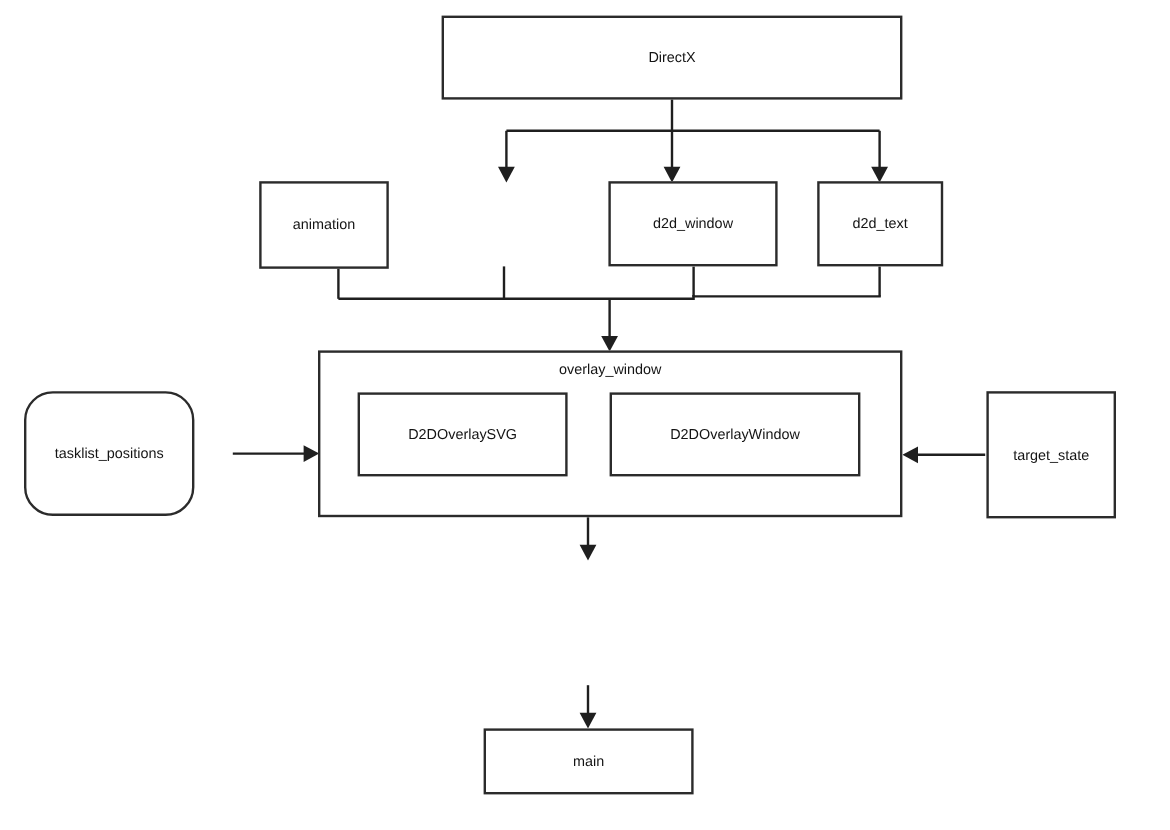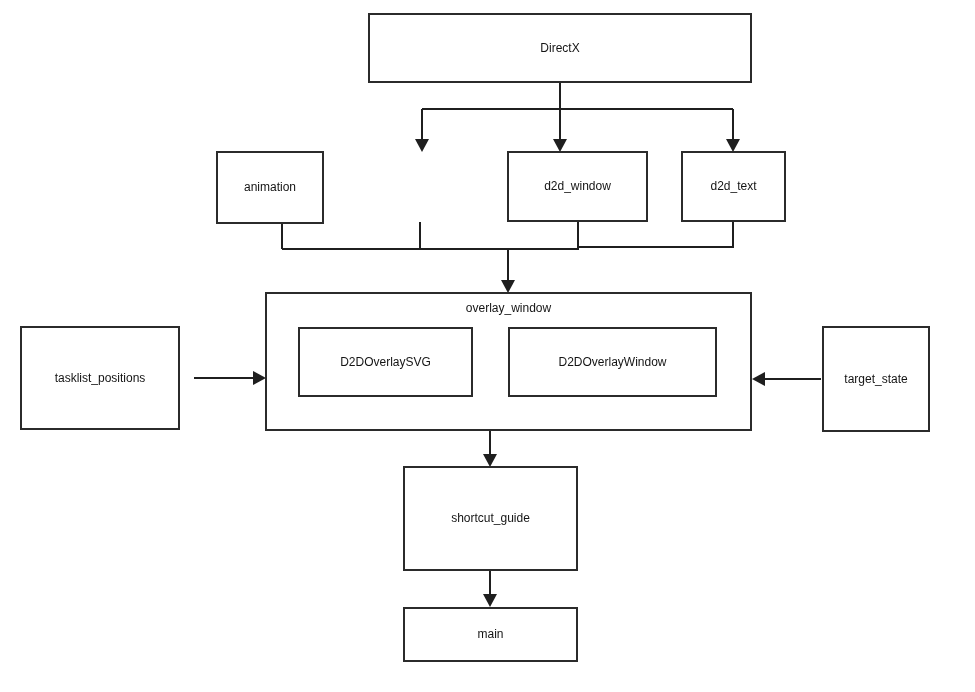--- a/index.html
+++ b/index.html
@@ -117,29 +117,26 @@
   </div>
 
   <div class="node" style="left:298px; top:327px; width:175px; height:70px;">
     <span class="lbl">D2DOverlaySVG</span>
   </div>
 
   <div class="node" style="left:508px; top:327px; width:209px; height:70px;">
     <span class="lbl">D2DOverlayWindow</span>
   </div>
 
-  <div class="node" style="left:20px; top:326px; width:160px; height:104px;">
+  <div class="node" style="left:20px; top:326px; width:142px; height:104px;border-radius:24px;">
     <span class="lbl">tasklist_positions</span>
   </div>
 
   <div class="node" style="left:822px; top:326px; width:108px; height:106px;">
     <span class="lbl">target_state</span>
   </div>
 
-  <div class="node" style="left:403px; top:466px; width:175px; height:105px;">
-    <span class="lbl">shortcut_guide</span>
-  </div>
 
   <div class="node" style="left:403px; top:607px; width:175px; height:55px;">
     <span class="lbl">main</span>
   </div>
 
 </div>
 
 </body></html>

